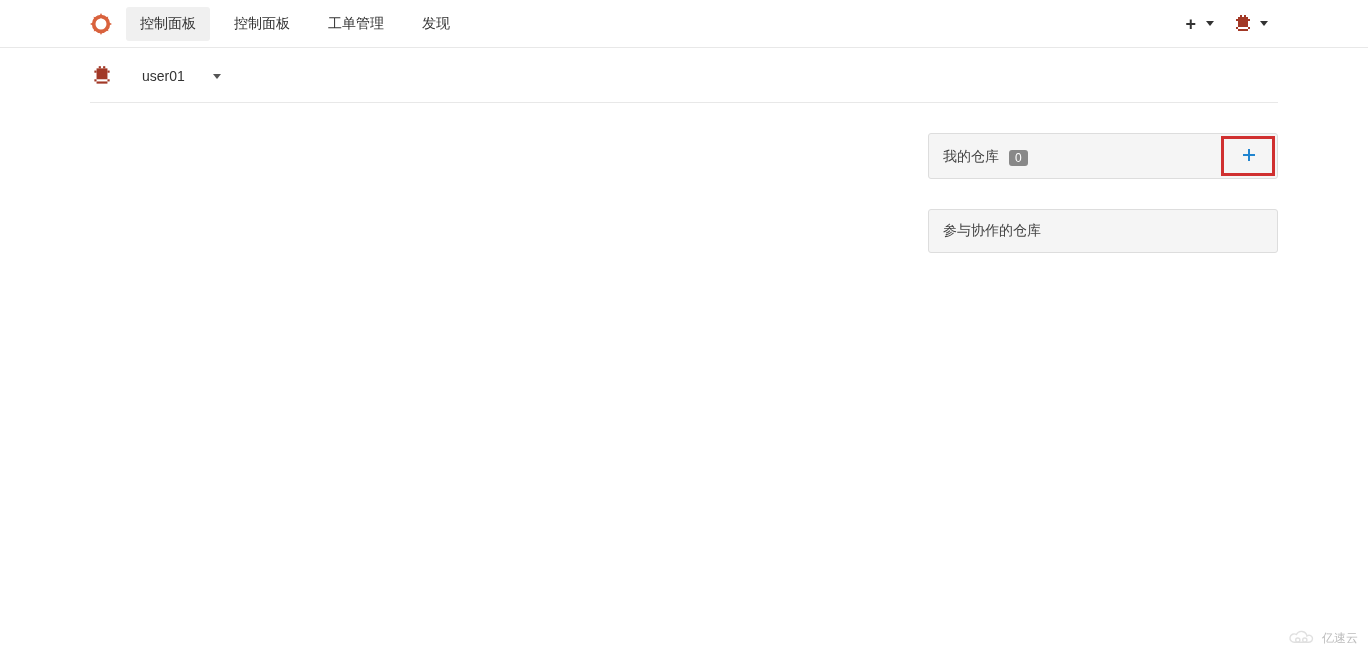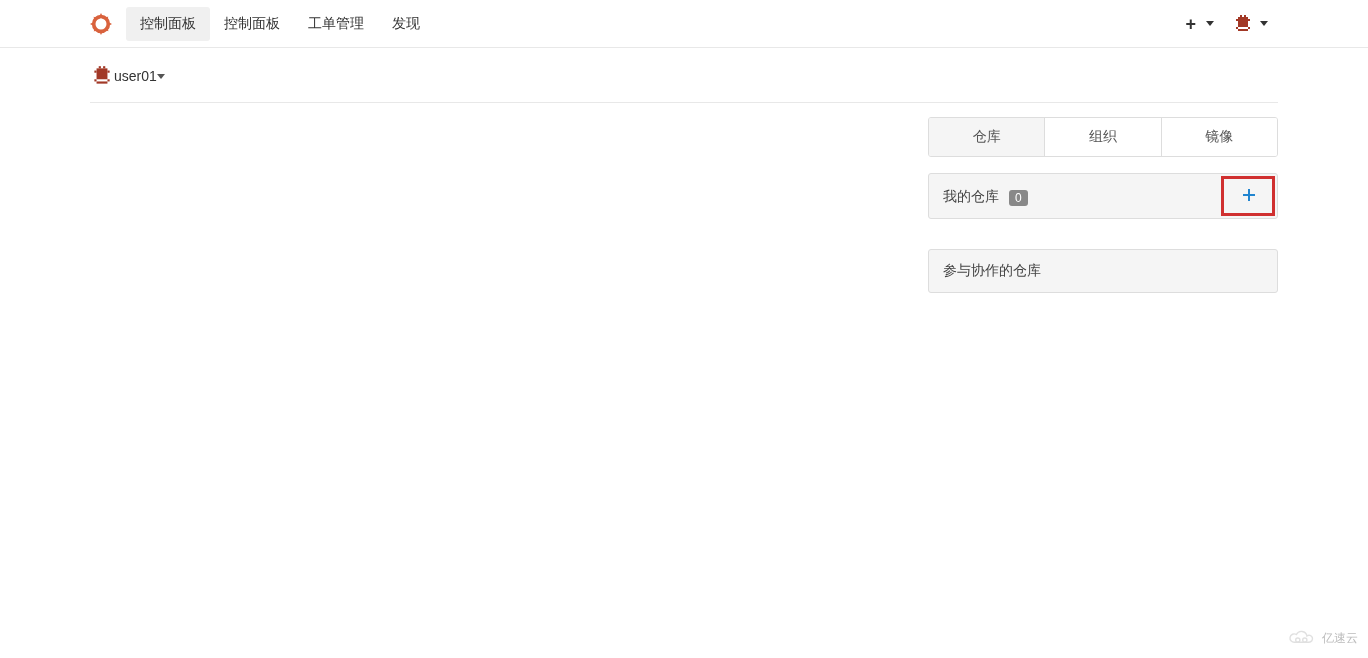--- a/index.html
+++ b/index.html
@@ -15,38 +15,38 @@
     .logo {
       width: 22px; height: 22px;
       margin-right: 14px;
       display: flex; align-items: center; justify-content: center;
     }
     .nav-items { display: flex; align-items: center; }
     .nav-item {
       padding: 8px 14px;
       cursor: pointer;
       color: #333;
-      margin-right: 0;
+      margin-right: 10px;
       border-radius: 3px;
     }
     .nav-item.active { background: #f0f0f0; }
     .nav-spacer { flex: 1; }
     .nav-right { display: flex; align-items: center; gap: 18px; padding-right: 10px;}
     .plus-drop { display: flex; align-items: center; gap: 10px; cursor: pointer; color: #333; }
     .avatar-drop { display: flex; align-items: center; gap: 6px; cursor: pointer; }
     .avatar-sm {
       width: 22px; height: 22px; border-radius: 2px;
     }
     
     .sub-header {
       padding: 0 90px;
       margin-top: 16px;
     }
     .user-switch {
-      display: flex; align-items: center; gap: 0;
+      display: flex; align-items: center; gap: 28px;
       padding: 0 0 14px 0;
       border-bottom: 1px solid #e8e8e8;
       cursor: pointer;
     }
     .user-switch .avatar { width: 24px; height: 24px; }
     .user-switch .name { color: #333; }
     
     .main-row {
       padding: 14px 90px;
       display: flex;
@@ -200,25 +200,20 @@
         </svg>
     </span>
     <span class="name">user01</span>
     <span class="caret-down-sm"></span>
   </div>
 </div>
 
 <div class="main-row">
   <div class="left-col"></div>
   <div class="right-col">
-    <div class="tab-group">
-      <div class="tab active">仓库</div>
-      <div class="tab">组织</div>
-      <div class="tab">镜像</div>
-    </div>
 
     <div class="panel">
       <div class="panel-header">
         <span>我的仓库</span>
         <span class="count-badge">0</span>
         <span class="add-btn">
           <svg width="12" height="12" viewBox="0 0 12 12">
               <path fill="#2185d0" d="M5 0h2v5h5v2H7v5H5V7H0V5h5z"></path>
             </svg>
         </span>

